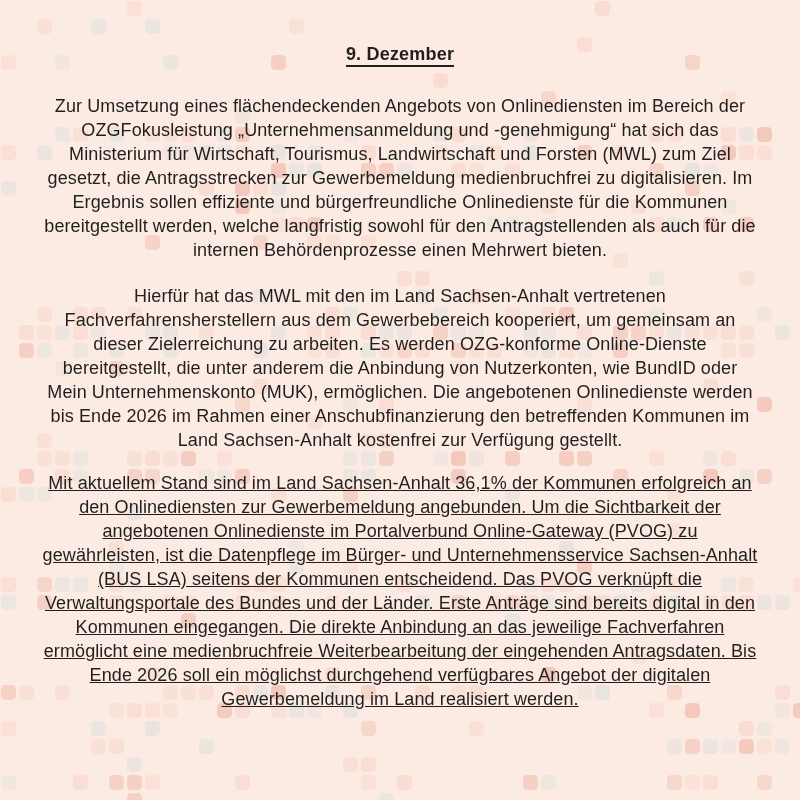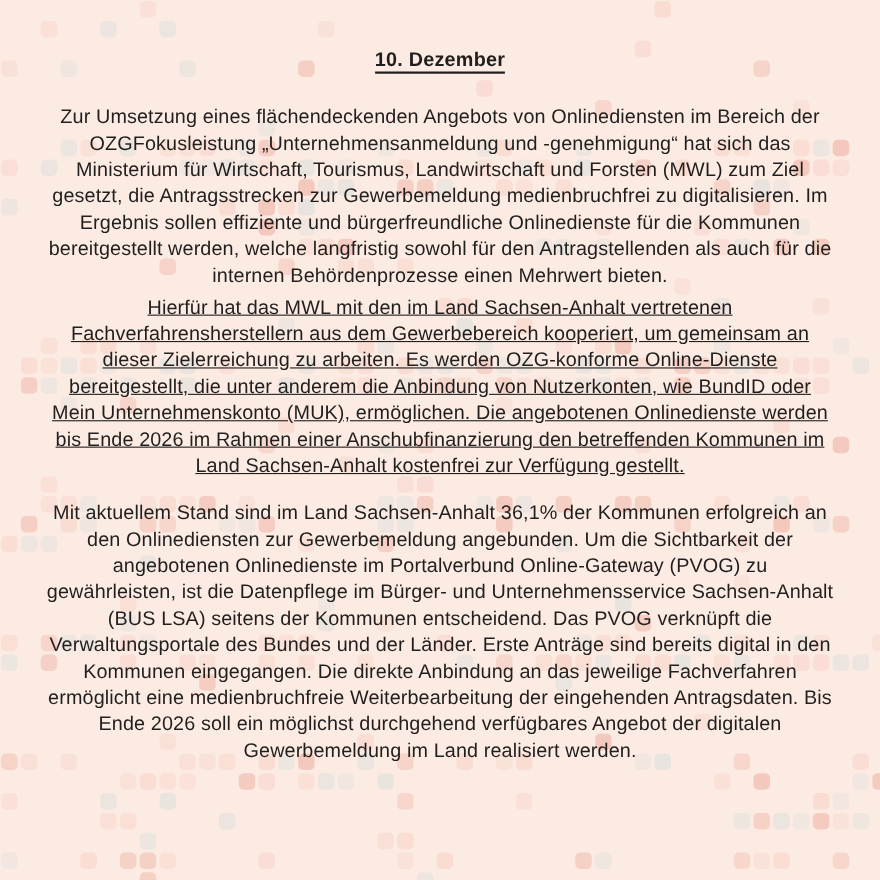--- a/index.html
+++ b/index.html
@@ -54,22 +54,22 @@
     letter-spacing: 0.1px;
   }
   .para {
     font-size: 18px;
     line-height: 24px;
     font-weight: 400;
     margin: 0;
     letter-spacing: 0.1px;
   }
   .para.p1 { margin-top: 29px; }
-  .para.p2 { margin-top: 5px; text-decoration: underline; }
-  .para.p3 { margin-top: 19px; }
+  .para.p2 { margin-top: 22px; }
+  .para.p3 { margin-top: 19px; text-decoration: underline; }
 </style>
 </head>
 <body>
 
 <div class="page" style="background: rgb(252, 235, 227);">
   <div class="pattern" id="pattern">
       <div class="sq" style="left: 127px; top: 1px; background: rgb(249, 219, 209); opacity: 0.73;"></div>
       <div class="sq" style="left: 595px; top: 1px; background: rgb(249, 219, 209); opacity: 0.92;"></div>
       <div class="sq" style="left: 37px; top: 19px; background: rgb(249, 219, 209); opacity: 0.72;"></div>
       <div class="sq" style="left: 91px; top: 19px; background: rgb(232, 227, 222); opacity: 0.83;"></div>
@@ -406,18 +406,18 @@
       <div class="sq" style="left: 523px; top: 775px; background: rgb(243, 198, 186); opacity: 0.72;"></div>
       <div class="sq" style="left: 541px; top: 775px; background: rgb(232, 227, 222); opacity: 0.67;"></div>
       <div class="sq" style="left: 667px; top: 775px; background: rgb(243, 198, 186); opacity: 0.57;"></div>
       <div class="sq" style="left: 685px; top: 775px; background: rgb(249, 219, 209); opacity: 0.59;"></div>
       <div class="sq" style="left: 703px; top: 775px; background: rgb(249, 219, 209); opacity: 0.82;"></div>
       <div class="sq" style="left: 757px; top: 775px; background: rgb(243, 198, 186); opacity: 0.58;"></div>
       <div class="sq" style="left: 127px; top: 793px; background: rgb(243, 198, 186); opacity: 0.74;"></div>
       <div class="sq" style="left: 379px; top: 793px; background: rgb(232, 227, 222); opacity: 0.8;"></div>
     </div>
   <main class="content" style="color: rgb(33, 31, 30);">
-    <h1 class="title"><span class="underlined">10. Dezember</span></h1>
+    <h1 class="title"><span class="underlined">9. Dezember</span></h1>
     <p class="para p1">Zur Umsetzung eines flächendeckenden Angebots von Onlinediensten im Bereich der OZGFokusleistung „Unternehmensanmeldung und -genehmigung“ hat sich das Ministerium für Wirtschaft, Tourismus, Landwirtschaft und Forsten (MWL) zum Ziel gesetzt, die Antragsstrecken zur Gewerbemeldung medienbruchfrei zu digitalisieren. Im Ergebnis sollen effiziente und bürgerfreundliche Onlinedienste für die Kommunen bereitgestellt werden, welche langfristig sowohl für den Antragstellenden als auch für die internen Behördenprozesse einen Mehrwert bieten.</p>
     <p class="para p2">Hierfür hat das MWL mit den im Land Sachsen-Anhalt vertretenen Fachverfahrensherstellern aus dem Gewerbebereich kooperiert, um gemeinsam an dieser Zielerreichung zu arbeiten. Es werden OZG-konforme Online-Dienste bereitgestellt, die unter anderem die Anbindung von Nutzerkonten, wie BundID oder Mein Unternehmenskonto (MUK), ermöglichen. Die angebotenen Onlinedienste werden bis Ende 2026 im Rahmen einer Anschubfinanzierung den betreffenden Kommunen im Land Sachsen-Anhalt kostenfrei zur Verfügung gestellt.</p>
     <p class="para p3">Mit aktuellem Stand sind im Land Sachsen-Anhalt 36,1% der Kommunen erfolgreich an den Onlinediensten zur Gewerbemeldung angebunden. Um die Sichtbarkeit der angebotenen Onlinedienste im Portalverbund Online-Gateway (PVOG) zu gewährleisten, ist die Datenpflege im Bürger- und Unternehmensservice Sachsen-Anhalt (BUS LSA) seitens der Kommunen entscheidend. Das PVOG verknüpft die Verwaltungsportale des Bundes und der Länder. Erste Anträge sind bereits digital in den Kommunen eingegangen. Die direkte Anbindung an das jeweilige Fachverfahren ermöglicht eine medienbruchfreie Weiterbearbeitung der eingehenden Antragsdaten. Bis Ende 2026 soll ein möglichst durchgehend verfügbares Angebot der digitalen Gewerbemeldung im Land realisiert werden.</p>
   </main>
 </div>
 
 </body></html>

